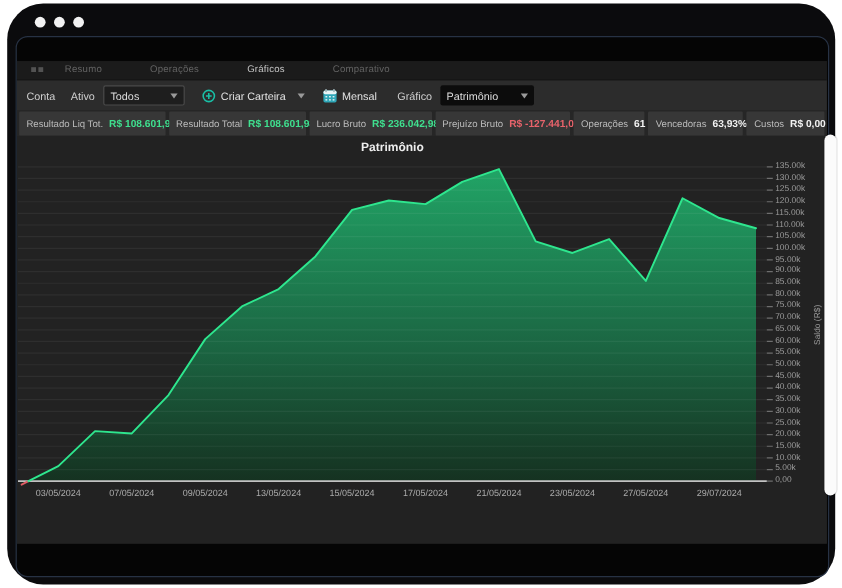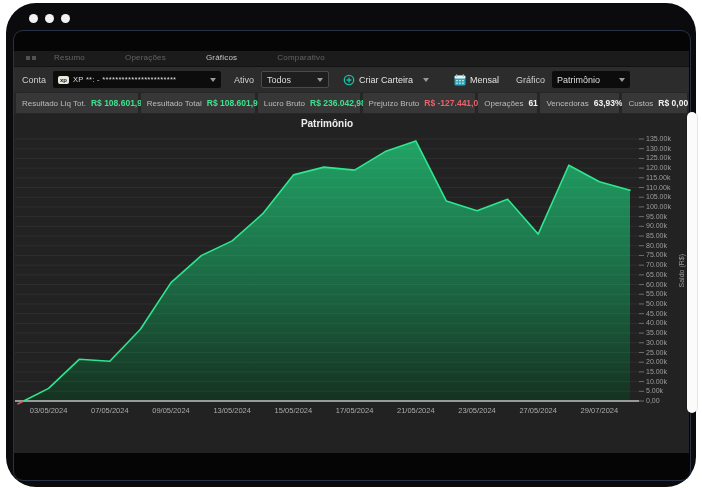--- a/index.html
+++ b/index.html
@@ -62,39 +62,34 @@
               <i></i>
             </span>
         <span class="tab">Resumo</span>
             <span class="tab">Operações</span>
             <span class="tab active">Gráficos</span>
             <span class="tab">Comparativo</span>
           </div>
 
         <div class="toolbar">
           <span class="tlabel">Conta</span>
-          <div class="field" style="width:168px; margin-left:7px;">
-            <span class="acc-badge">xp</span>
-            <span class="acc-text">XP **: - ***********************</span>
-            <span class="caret" style="margin-left:auto;"></span>
-          </div>
           <span class="tlabel" style="margin-left:13px;">Ativo</span>
           <div class="field" style="width:68px; margin-left:7px; background:#1e1e1e; border:1px solid #4a4a4a;">
             <span>Todos</span>
             <span class="caret" style="margin-left:auto;"></span>
           </div>
           <div class="btn" style="margin-left:14px;">
             <svg width="12" height="12" viewBox="0 0 12 12">
               <circle cx="6" cy="6" r="4.7" fill="none" stroke="#19bfa6" stroke-width="1.3"></circle>
               <path d="M6 3.6 V8.4 M3.6 6 H8.4" stroke="#19bfa6" stroke-width="1.3"></path>
             </svg>
             <span>Criar Carteira</span>
             <span class="caret"></span>
           </div>
-          <div class="btn" style="margin-left:25px;">
+          <div class="btn" style="margin-left:15px;">
             <svg width="12" height="12" viewBox="0 0 12 12">
               <rect x="0.5" y="1.5" width="11" height="10" rx="1.5" fill="#2fa7b8"></rect>
               <rect x="0.5" y="1.5" width="11" height="3" rx="1.5" fill="#e8f4f6"></rect>
               <rect x="2" y="0.2" width="1.4" height="2.6" rx="0.6" fill="#9fb6ba"></rect>
               <rect x="8.6" y="0.2" width="1.4" height="2.6" rx="0.6" fill="#9fb6ba"></rect>
               <g fill="#dff2f5">
                 <rect x="2.2" y="6" width="1.5" height="1.2"></rect>
                   <rect x="5.2" y="6" width="1.5" height="1.2"></rect>
                   <rect x="8.2" y="6" width="1.5" height="1.2"></rect>
                 <rect x="2.2" y="8.6" width="1.5" height="1.2"></rect>

